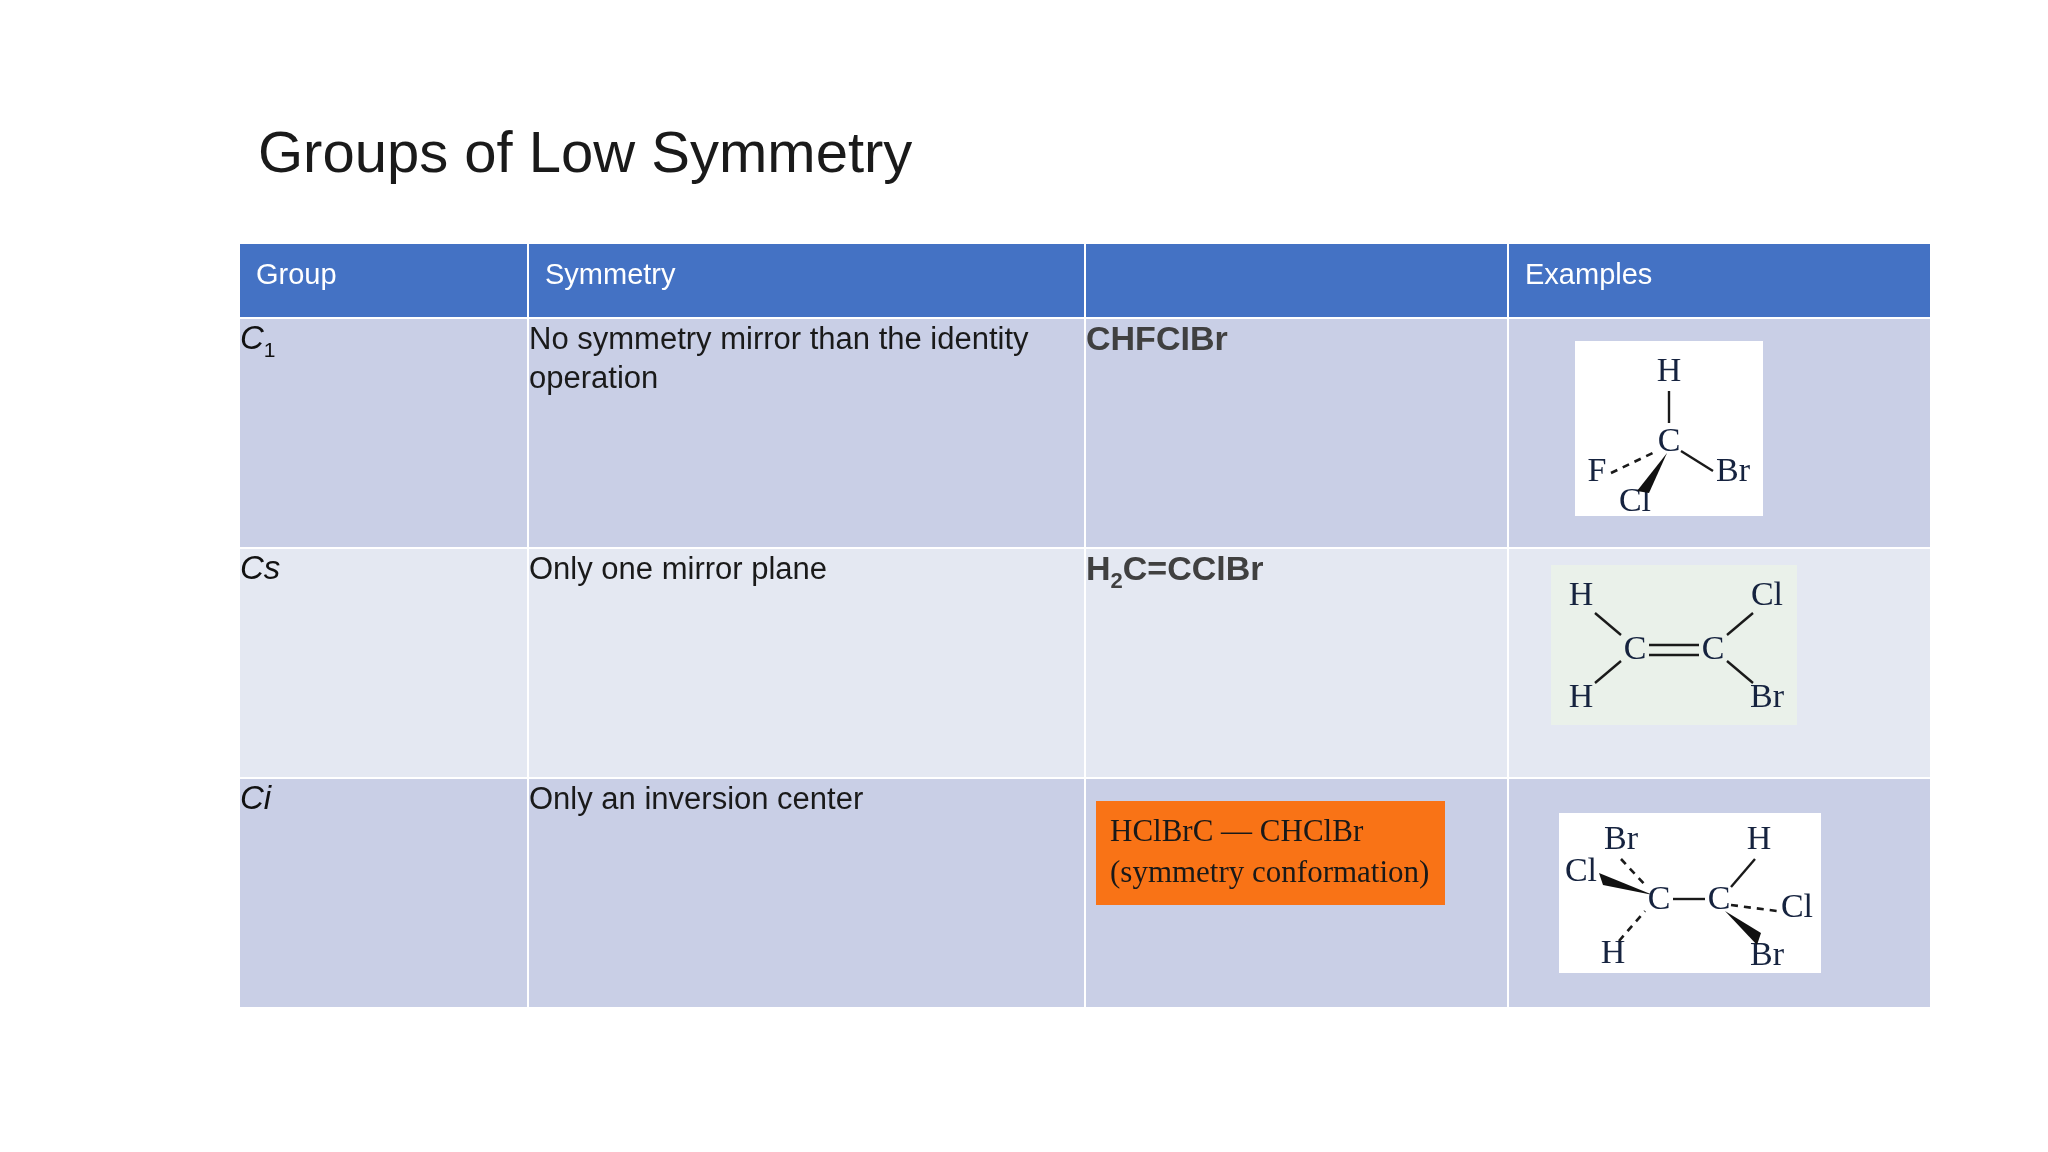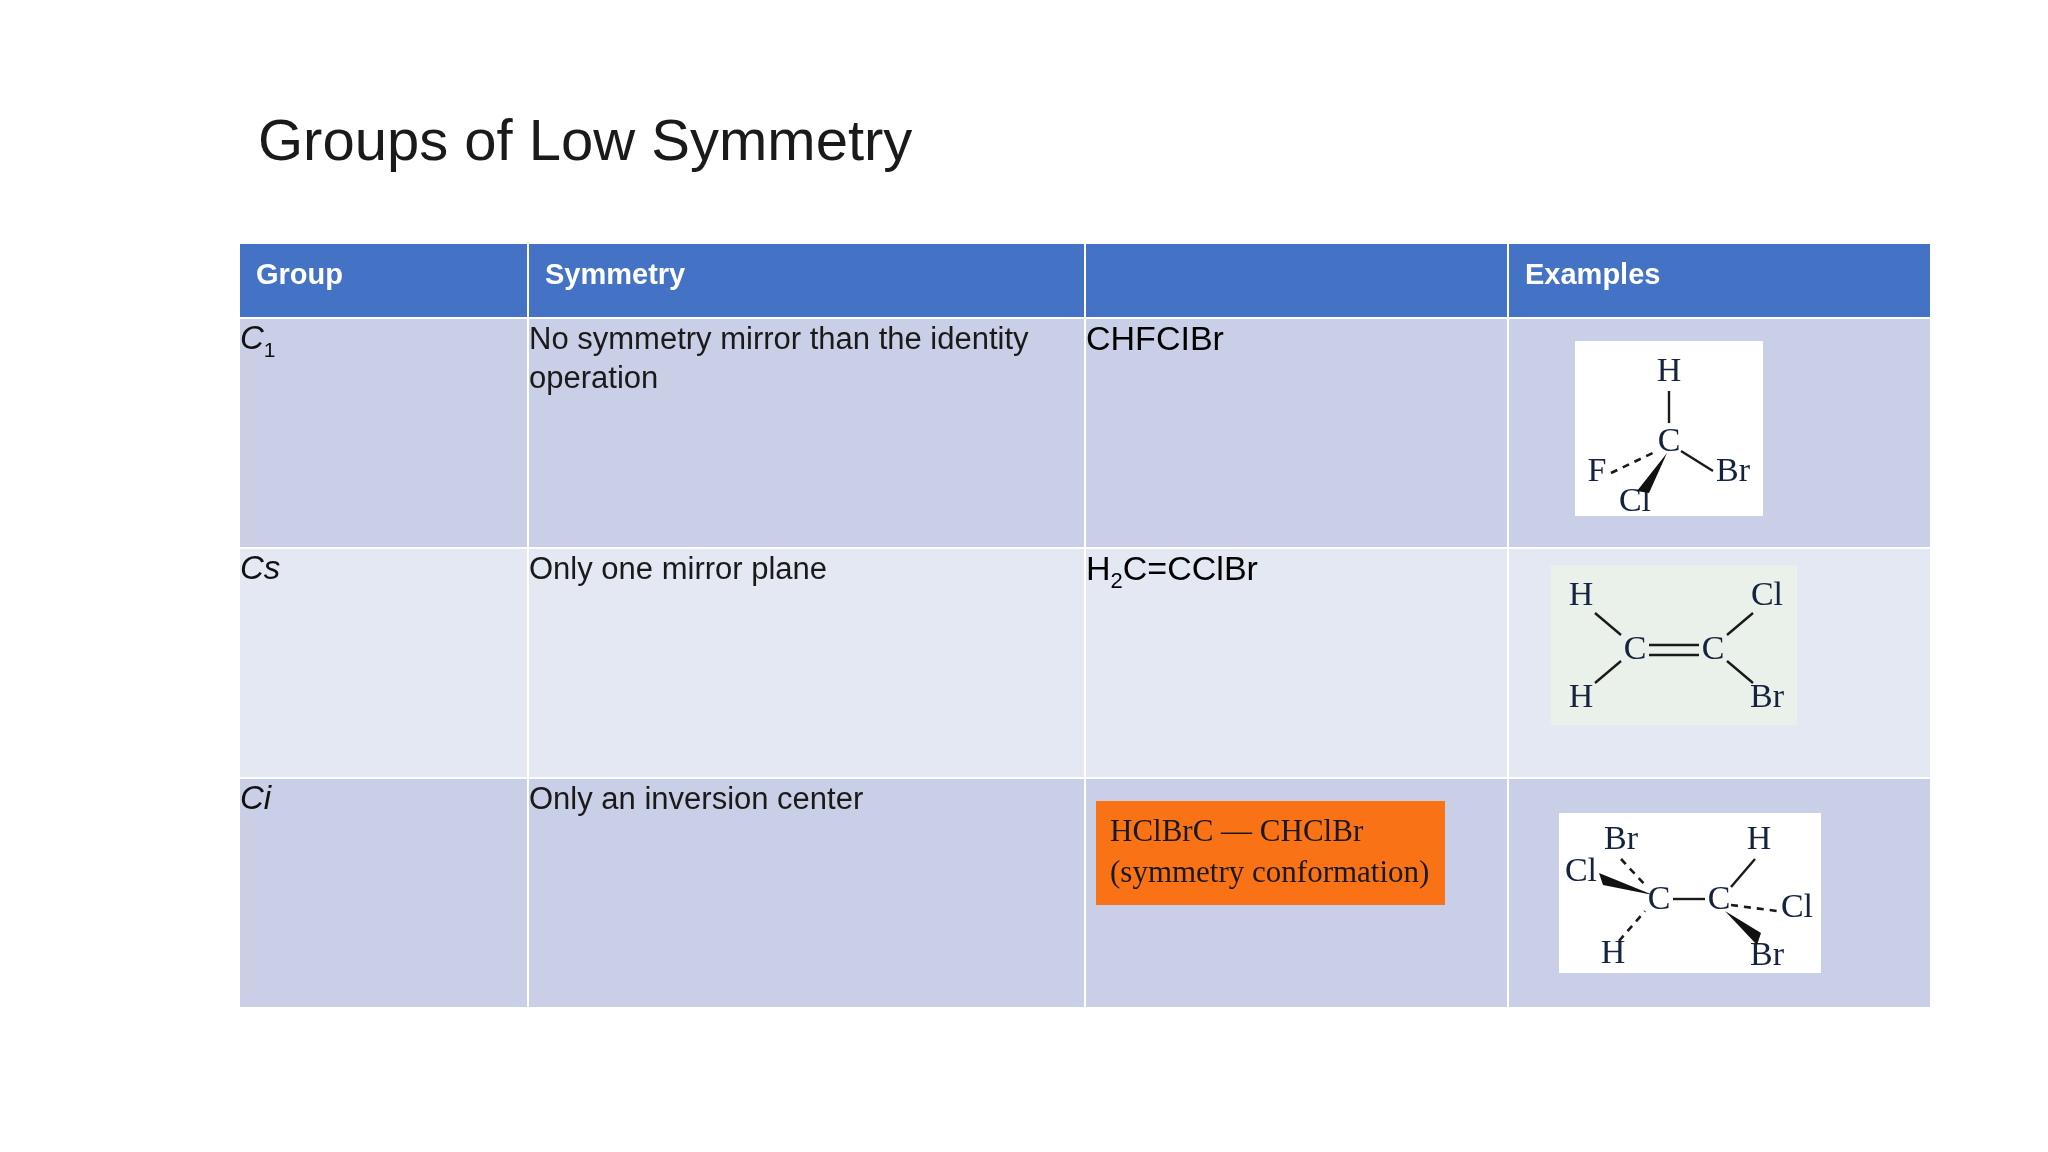--- a/index.html
+++ b/index.html
@@ -7,21 +7,21 @@
     margin: 0; padding: 0;
     width: 2048px; height: 1152px;
     background: #ffffff;
     font-family: "Liberation Sans", sans-serif;
     overflow: hidden;
   }
   .slide { position: relative; width: 2048px; height: 1152px; background: #ffffff; }
 
   .slide-title {
     position: absolute;
-    left: 258px; top: 106px;
+    left: 258px; top: 118px;
     font-size: 58px;
     font-weight: 400;
     color: #1a1a1a;
     letter-spacing: 0px;
     white-space: nowrap;
   }
 
   .sym-table {
     position: absolute;
     left: 238px; top: 242px;
@@ -31,21 +31,21 @@
   }
   .sym-table td, .sym-table th {
     border: 2px solid #ffffff;
     vertical-align: top;
     padding: 0;
   }
   .hdr-row th {
     background: #4472C4;
     color: #ffffff;
     font-size: 29px;
-    font-weight: bold;
+    font-weight: normal;
     text-align: left;
     height: 75px;
     padding: 14px 0 0 16px;
   }
   .col-group  { width: 289px; }
   .col-sym    { width: 557px; }
   .col-form   { width: 423px; }
   .col-ex     { width: 423px; }
 
   .row-a td { background: #C9CFE6; }
@@ -57,22 +57,23 @@
     font-size: 33px; font-style: italic; color: #111;
     padding: 24px 0 0 16px;
     margin-left: 12px;
   }
   .cell-group sub { font-size: 21px; font-style: normal; }
   .cell-sym {
     font-size: 31px; color: #1a1a1a; line-height: 1.26;
     padding: 22px 20px 0 16px;
   }
   .cell-formula {
-    font-size: 34px; color: #000000;
+    font-size: 34px; color: #404040;
     padding: 30px 10px 0 16px;
+    font-weight: bold;
   }
   .cell-formula sub { font-size: 22px; }
   .cell-ex { position: relative; }
 
   
   .formula-box {
     display: inline-block;
     background: #f97316;
     font-family: "Liberation Serif", serif;
     font-size: 31px;

